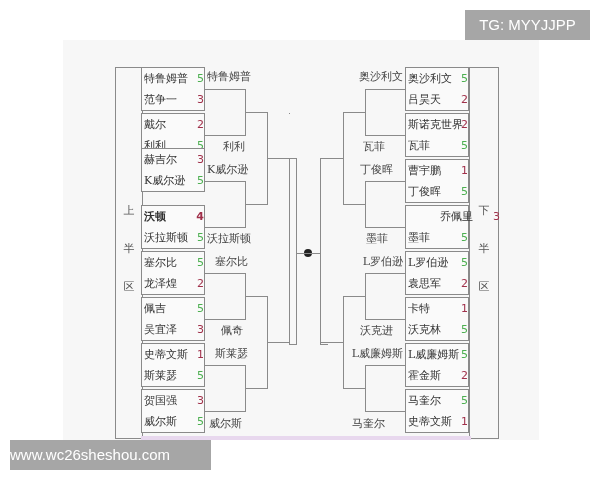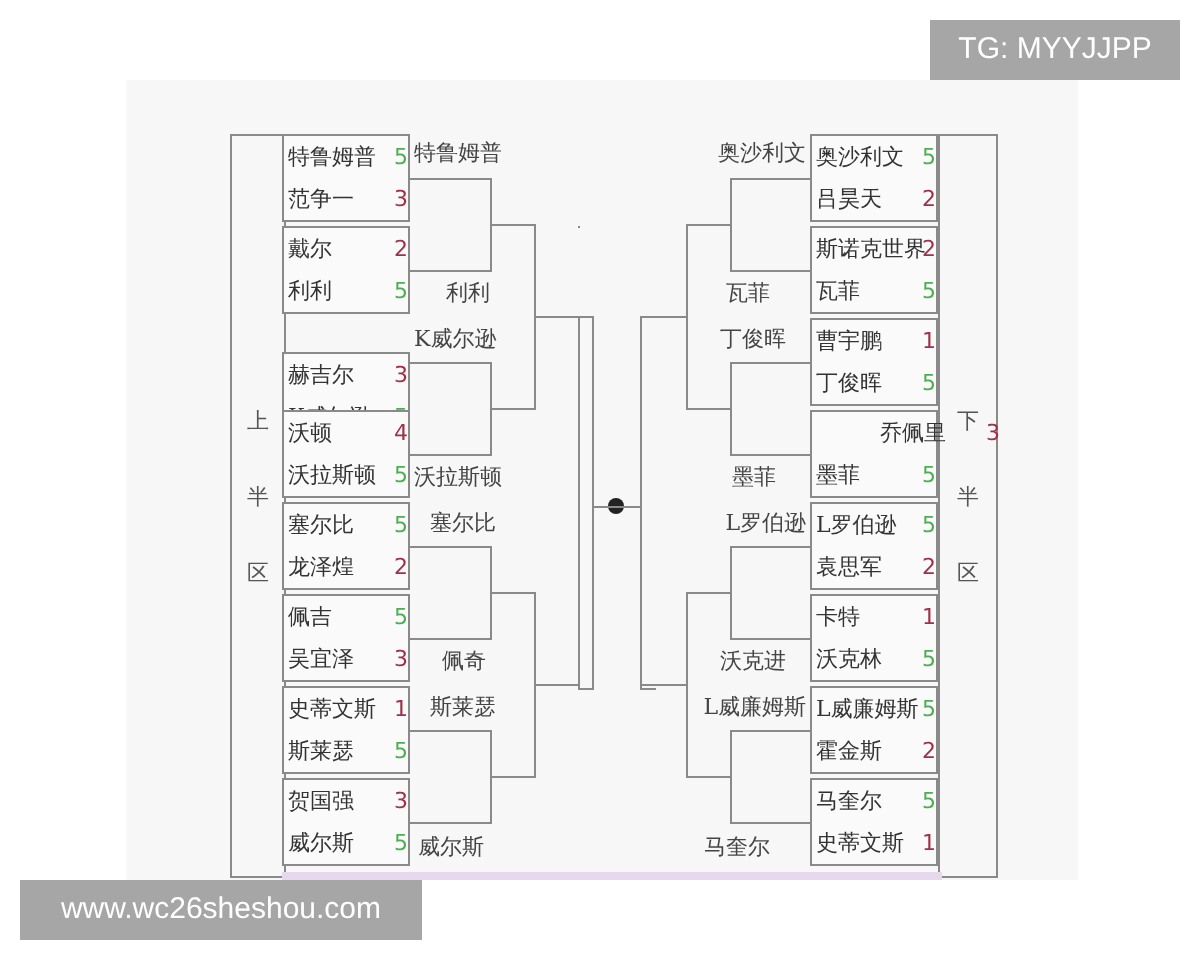--- a/index.html
+++ b/index.html
@@ -13,21 +13,21 @@
   .pl { position: absolute; left: 2px; font-size: 11px; color: #333; white-space: nowrap; width: 60px; height: 20px; line-height: 20px; }
   .pl .nm { position: absolute; left: 0; }
   .pl .sc { position: absolute; right: 0; font-family: "DejaVu Sans", sans-serif; font-size: 11px; }
   .sc.win { color: #4caf50; }
   .sc.lose { color: #a0304a; }
   .line { position: absolute; background: #8a8a8a; }
   .adv { position: absolute; font-size: 11px; color: #444; white-space: nowrap; }
   .dot { position: absolute; width: 8px; height: 8px; border-radius: 50%; background: #222; }
   .wm { position: absolute; background: #a6a6a6; color: #ffffff; font-family: "Liberation Sans", sans-serif; }
   .wm-tg { left: 465px; top: 10px; width: 125px; height: 30px; line-height: 30px; font-size: 15px; text-align: center; }
-  .wm-url { left: 10px; top: 440px; width: 201px; height: 30px; line-height: 30px; font-size: 15px; text-align: center; }
+  .wm-url { left: 10px; top: 440px; width: 201px; height: 30px; line-height: 30px; font-size: 15px; text-align: left; }
   .cutoff { position: absolute; top: 436px; height: 4px; background: #e8d8ee; }
 </style>
 </head>
 <body>
 
 <div class="sheet">
 
   <div class="outer-box" style="left:52px; top:27px; width:26px; height:370px;"></div>
   <div class="half-label" style="left:59px; top:152px;">
     <div>上</div>
@@ -83,42 +83,42 @@
     <div class="match" style="left: 342px; top: 73px;">
       <div class="pl" style="top: 1px;">
         <span class="nm">斯诺克世界</span>
         <span class="sc lose">2</span>
       </div>
       <div class="pl" style="top: 22px;">
         <span class="nm">瓦菲</span>
         <span class="sc win">5</span>
       </div>
     </div>
-    <div class="match" style="left: 78px; top: 136px;">
+    <div class="match" style="left: 78px; top: 108px;">
       <div class="pl" style="top: 1px;">
         <span class="nm">赫吉尔</span>
         <span class="sc lose">3</span>
       </div>
       <div class="pl" style="top: 22px;">
         <span class="nm">K威尔逊</span>
         <span class="sc win">5</span>
       </div>
     </div>
     <div class="match" style="left: 342px; top: 119px;">
       <div class="pl" style="top: 1px;">
         <span class="nm">曹宇鹏</span>
         <span class="sc lose">1</span>
       </div>
       <div class="pl" style="top: 22px;">
         <span class="nm">丁俊晖</span>
         <span class="sc win">5</span>
       </div>
     </div>
     <div class="match" style="left: 78px; top: 165px;">
-      <div class="pl" style="top: 1px;">
+      <div class="pl" style="top: 1px; font-weight: bold;">
         <span class="nm">沃顿</span>
         <span class="sc lose">4</span>
       </div>
       <div class="pl" style="top: 22px;">
         <span class="nm">沃拉斯顿</span>
         <span class="sc win">5</span>
       </div>
     </div>
     <div class="match" style="left: 342px; top: 165px;">
       <div class="pl" style="top: 1px; margin-left: 32px;">

